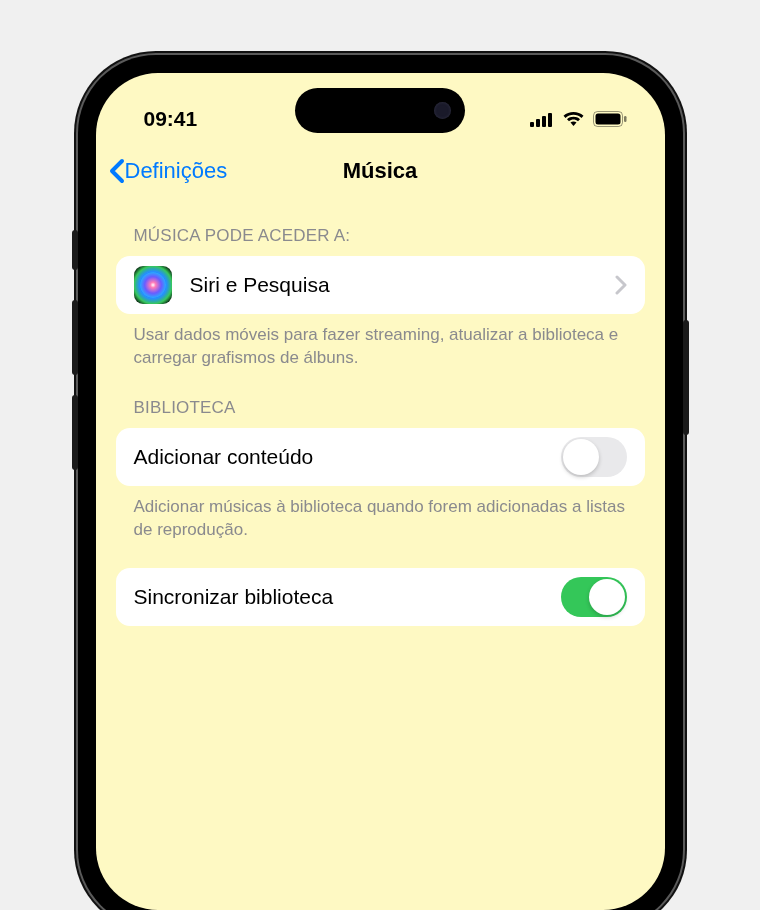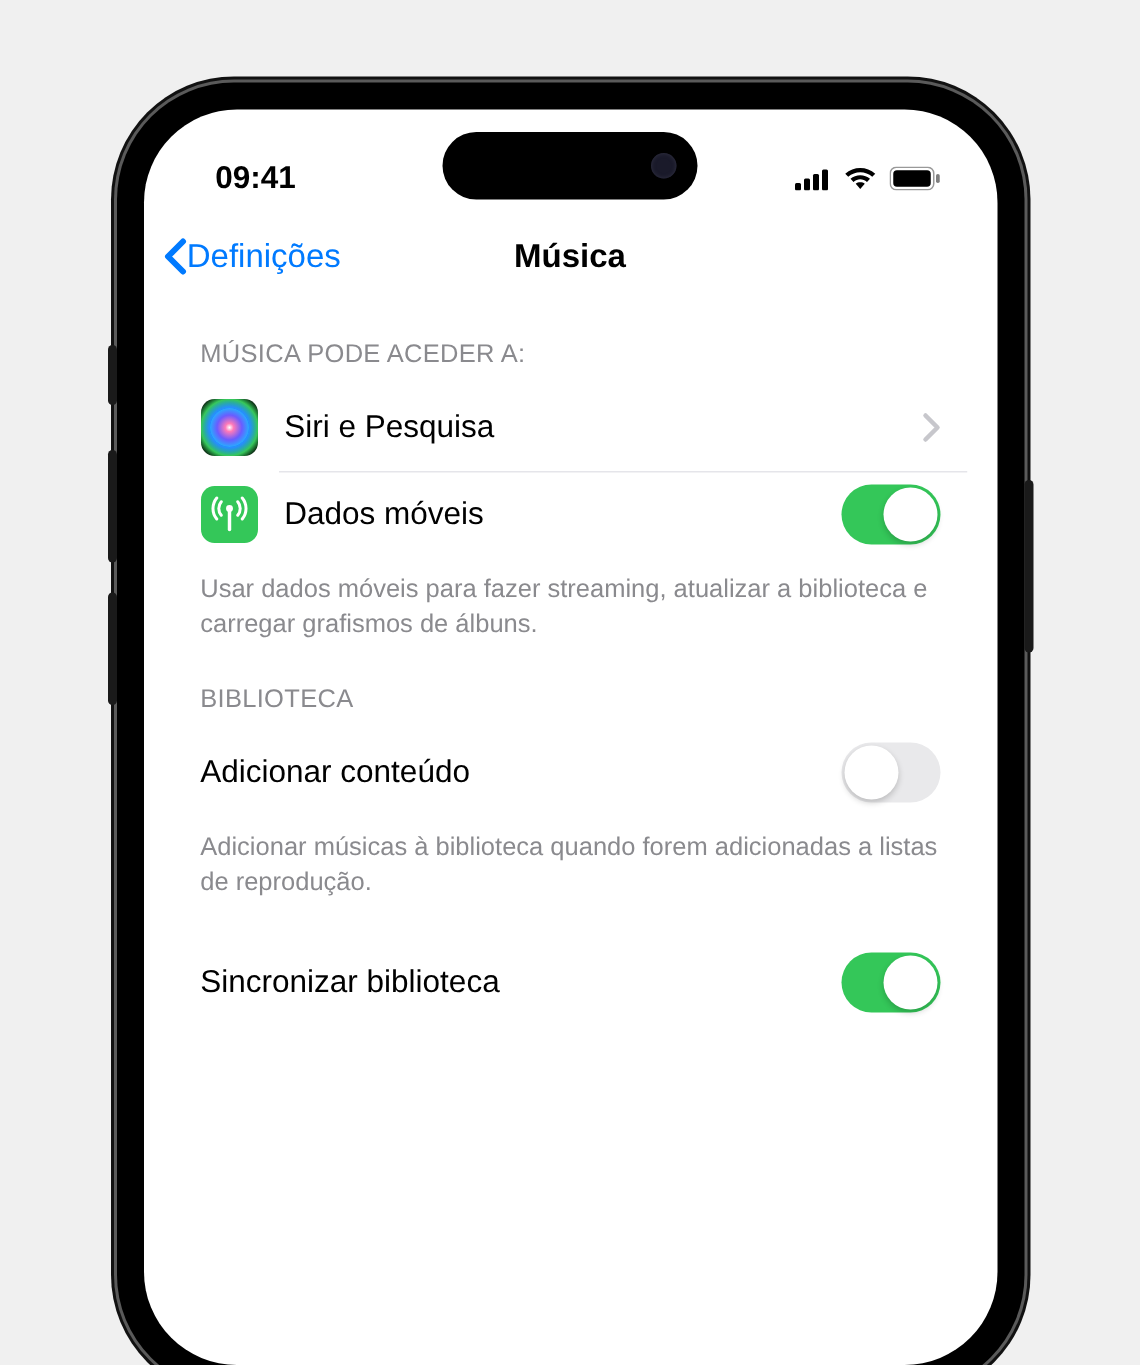--- a/index.html
+++ b/index.html
@@ -25,21 +25,21 @@
   .side-btn {
     position: absolute;
     background: #1a1a1a;
     border-radius: 3px;
   }
   .side-btn.left1 { left: -6px; top: 175px; width: 6px; height: 40px; }
   .side-btn.left2 { left: -6px; top: 245px; width: 6px; height: 75px; }
   .side-btn.left3 { left: -6px; top: 340px; width: 6px; height: 75px; }
   .side-btn.right1 { right: -6px; top: 265px; width: 6px; height: 115px; }
   .screen {
-    background: #ffffff;
+    background: #fef9c3;
     border-radius: 62px;
     width: 100%;
     height: 837px;
     overflow: hidden;
     position: relative;
   }
   .dynamic-island {
     position: absolute;
     top: 15px;
     left: 50%;
@@ -225,36 +225,20 @@
 
       <div class="section-header">MÚSICA PODE ACEDER A:</div>
       <div class="group">
         <div class="row">
           <div class="icon siri-icon"></div>
           <div class="label">Siri e Pesquisa</div>
           <svg class="chevron" width="12" height="20" viewBox="0 0 12 20">
             <polyline points="2,2 10,10 2,18" fill="none" stroke="#c7c7cc" stroke-width="3" stroke-linecap="round" stroke-linejoin="round"></polyline>
           </svg>
         </div>
-        <div class="row">
-          <div class="icon cellular-icon">
-            <svg width="26" height="26" viewBox="0 0 26 26">
-              <circle cx="13" cy="9" r="2.3" fill="#fff"></circle>
-              <line x1="13" y1="11" x2="13" y2="23" stroke="#fff" stroke-width="2.3" stroke-linecap="round"></line>
-              <path d="M7.5 4.5 A7 7 0 0 0 7.5 13.5" fill="none" stroke="#fff" stroke-width="2" stroke-linecap="round"></path>
-              <path d="M18.5 4.5 A7 7 0 0 1 18.5 13.5" fill="none" stroke="#fff" stroke-width="2" stroke-linecap="round"></path>
-              <path d="M4.5 2 A11 11 0 0 0 4.5 16" fill="none" stroke="#fff" stroke-width="2" stroke-linecap="round"></path>
-              <path d="M21.5 2 A11 11 0 0 1 21.5 16" fill="none" stroke="#fff" stroke-width="2" stroke-linecap="round"></path>
-            </svg>
-          </div>
-          <div class="label">Dados móveis</div>
-          <div class="toggle on">
-              <div class="knob"></div>
-            </div>
-        </div>
       </div>
       <div class="footer-text">Usar dados móveis para fazer streaming, atualizar a biblioteca e carregar grafismos de álbuns.</div>
 
       <div class="section-header">BIBLIOTECA</div>
       <div class="group">
         <div class="row noicon">
           <div class="label">Adicionar conteúdo</div>
           <div class="toggle off">
               <div class="knob"></div>
             </div>

